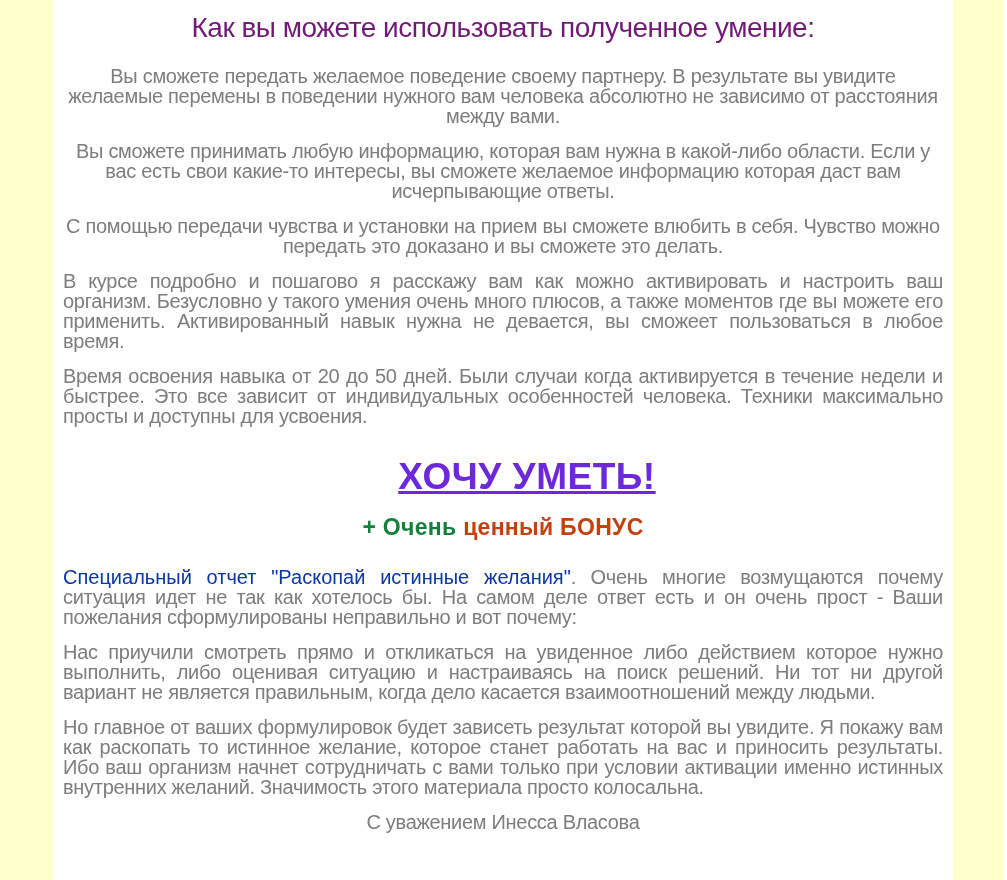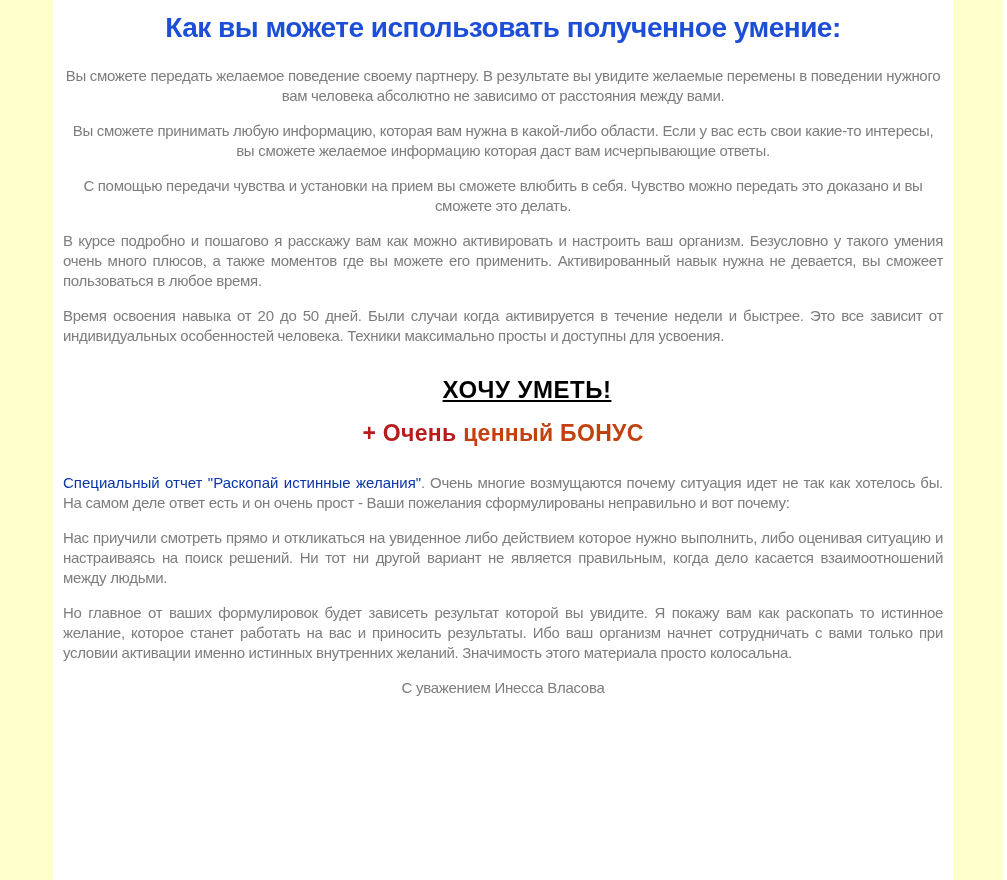--- a/index.html
+++ b/index.html
@@ -15,57 +15,57 @@
   }
   .content {
     margin-left: 53px;
     width: 900px;
     min-height: 880px;
     background: #ffffff;
     box-sizing: border-box;
     padding: 8px 10px 40px 10px;
   }
   h1.title {
-    color: #1d4ed8;
+    color: #701a75;
     text-align: center;
     font-size: 28px;
-    font-weight: bold;
+    font-weight: normal;
     letter-spacing: -0.5px;
     margin: 4px 0 22px 0;
   }
   p.body-text {
     color: #7D7D7D;
-    font-size: 15px;
+    font-size: 20px;
     line-height: 20px;
     letter-spacing: -0.3px;
     margin: 0 0 15px 0;
   }
   .center { text-align: center; }
   .justify { text-align: justify; }
   .cta-wrap {
     text-align: center;
     margin: 30px 0 16px 0;
   }
   a.cta {
-    color: #000000;
-    font-size: 24px;
+    color: #6d28d9;
+    font-size: 37px;
     font-weight: bold;
     text-decoration: underline;
     letter-spacing: 0.5px;
     cursor: pointer;
     margin-left: 48px;
   }
   .bonus {
     text-align: center;
     font-size: 23px;
     font-weight: bold;
     margin: 0 0 26px 0;
     letter-spacing: 0.3px;
   }
-  .bonus-orange { color: #b91c1c; }
+  .bonus-orange { color: #15803d; }
   .bonus-blue   { color: #c2410c; }
   a.report-link {
     color: #0A36A6;
     text-decoration: none;
     letter-spacing: 0;
     cursor: pointer;
   }
   p.footer-line1 { margin-top: 48px; margin-bottom: 18px; }
   p.footer-line2 { margin-bottom: 16px; }
 </style>

